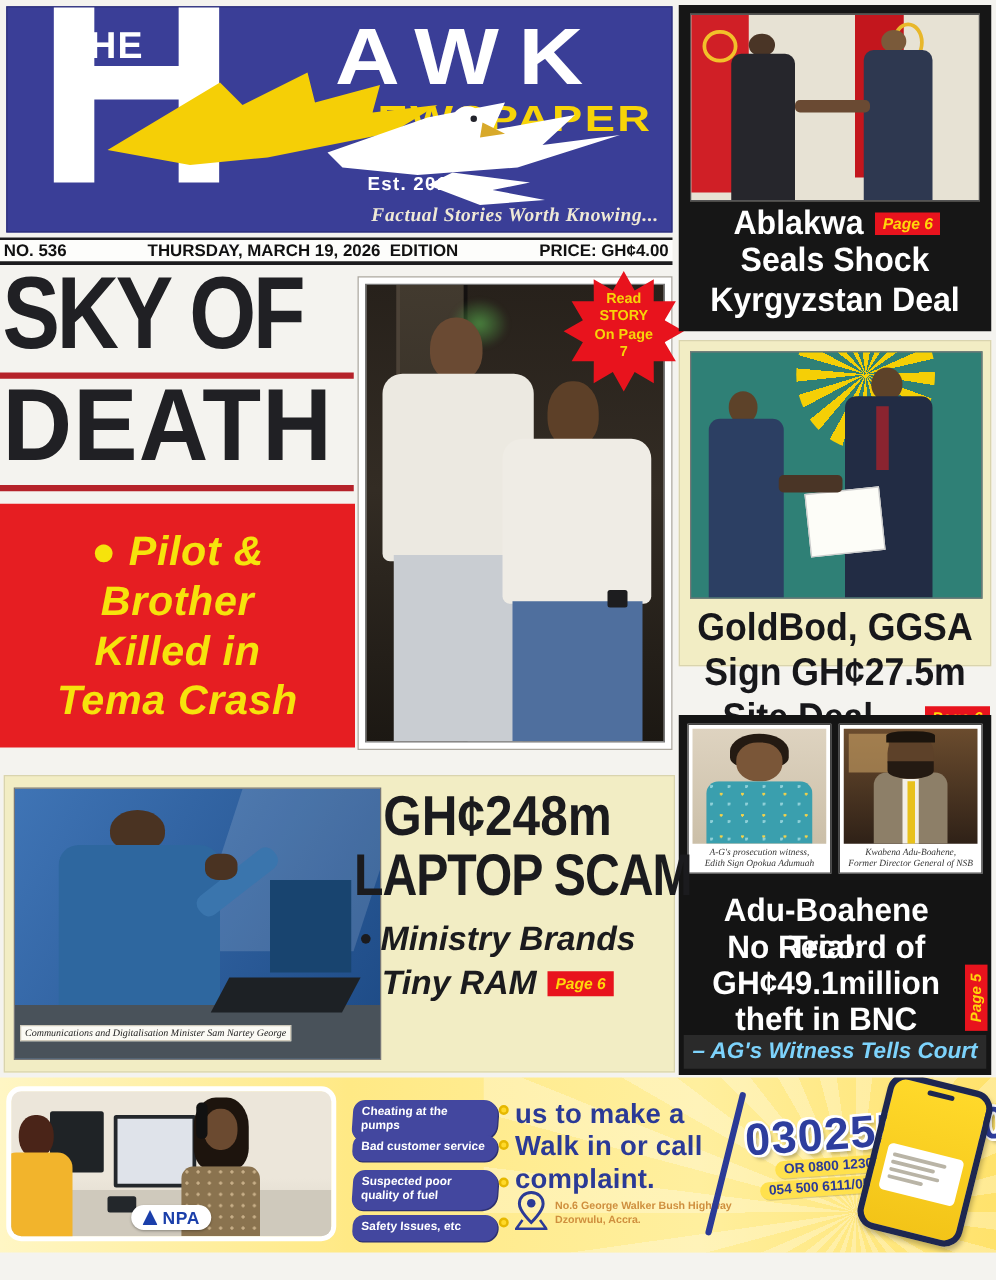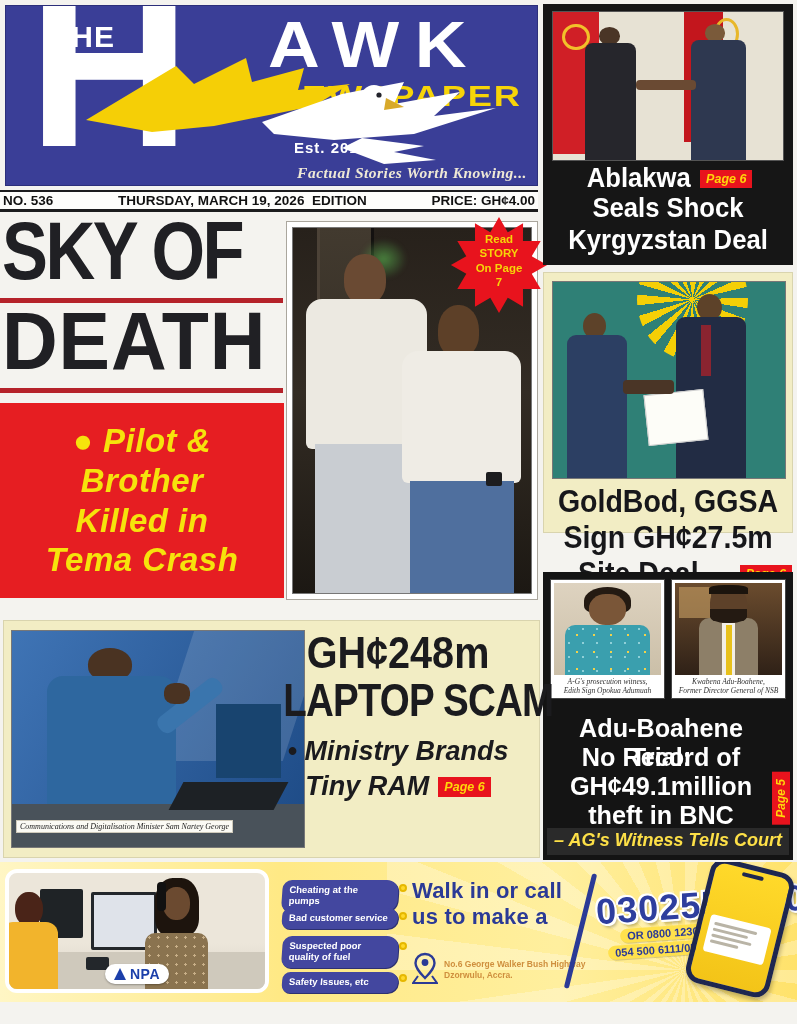--- a/index.html
+++ b/index.html
@@ -56,21 +56,21 @@
   .panelB .photo { position:absolute; left:8px; top:8px; width:234px; height:198px; background:#2f8076; overflow:hidden; border:1px solid #777; }
   .pb-head { position:absolute; width:100%; text-align:center; color:#17171a; font-weight:900; font-size:31px; line-height:1.08; transform:scaleX(.92); transform-origin:center top; white-space:nowrap; }
   .pb-l3row { position:absolute; top:284px; width:100%; display:flex; justify-content:center; align-items:center; gap:7px; }
 
   .panelC { left:543px; top:572px; width:250px; height:288px; background:#141414; }
   .portrait { position:absolute; top:7px; width:115px; background:#fff; padding:3px; border:1px solid #444; }
   .portrait .ph { position:relative; width:100%; height:92px; overflow:hidden; }
   .cap { font-family:"Liberation Serif", serif; font-style:italic; font-size:7.5px; color:#333; text-align:center; line-height:1.2; padding-top:2px; }
   .pc-head { position:absolute; left:0; top:142px; width:236px; text-align:center; color:#fff; font-weight:900; font-size:26px; line-height:1.12; transform:scaleX(.97); transform-origin:center top; }
   .badge-vert { position:absolute; right:3px; top:200px; writing-mode:vertical-rl; transform:rotate(180deg); background:#e8131d; color:#ffd60a; font-size:12px; font-style:italic; font-weight:800; padding:7px 2px; }
-  .pc-attr { position:absolute; left:4px; right:4px; bottom:5px; background:#2a2a2a; color:#fde047; font-style:italic; font-weight:800; font-size:18px; text-align:center; padding:2px 0 4px; }
+  .pc-attr { position:absolute; left:4px; right:4px; bottom:5px; background:#2a2a2a; color:#7dd3fc; font-style:italic; font-weight:800; font-size:18px; text-align:center; padding:2px 0 4px; }
 
   
   .panelD { left:3px; top:620px; width:537px; height:238px; background:#f2edc4; border:1px solid #d9d4ae; }
   .panelD .photo { position:absolute; left:7px; top:9px; width:294px; height:218px; background:linear-gradient(120deg,#3f74b5,#1d4a85); overflow:hidden; border:1px solid #777; }
   .pd-caption { position:absolute; left:4px; bottom:14px; background:#fbfaf4; border:1px solid #cfcabb; font-family:"Liberation Serif", serif; font-style:italic; font-size:8px; color:#222; padding:1px 3px; white-space:nowrap; }
   .pd-head { position:absolute; left:254px; top:8px; width:280px; text-align:center; color:#1b1b1e; }
   .pd-l1 { font-size:45px; font-weight:900; line-height:1.05; transform:scaleX(.88); transform-origin:center top; white-space:nowrap; }
   .pd-l2 { font-size:47px; font-weight:900; line-height:1.02; letter-spacing:-1px; transform:scaleX(.82); transform-origin:center top; white-space:nowrap; }
   .pd-sub { margin-top:10px; font-style:italic; font-weight:900; font-size:27px; line-height:1.3; }
   .pd-subrow { display:flex; justify-content:center; align-items:center; gap:9px; }
@@ -299,22 +299,23 @@
     <div class="chip" style="top:110px;">Safety Issues, etc</div>
 
     <div class="dotcol">
       <span style="top:22px;"></span>
         <span style="top:50px;"></span>
         <span style="top:80px;"></span>
         <span style="top:112px;"></span>
     </div>
 
     <div class="cta">
+      <div>us to make a</div>
       <div>Walk in or call</div>
-      <div>us to make a</div>
+      <div>complaint.</div>
     </div>
 
     <div class="pinrow">
       <svg width="26" height="32" viewBox="0 0 26 32">
         <path d="M13,2 C7.5,2 3.5,6 3.5,11 C3.5,17 13,26 13,26 C13,26 22.5,17 22.5,11 C22.5,6 18.5,2 13,2 Z" fill="none" stroke="#2b3a96" stroke-width="2.4"></path>
         <circle cx="13" cy="10.5" r="3.4" fill="#2b3a96"></circle>
         <path d="M6,24 L1,31 L25,31 L20,24" fill="none" stroke="#2b3a96" stroke-width="2"></path>
       </svg>
       <div class="addr">
         <div>No.6 George Walker Bush Highway</div>

